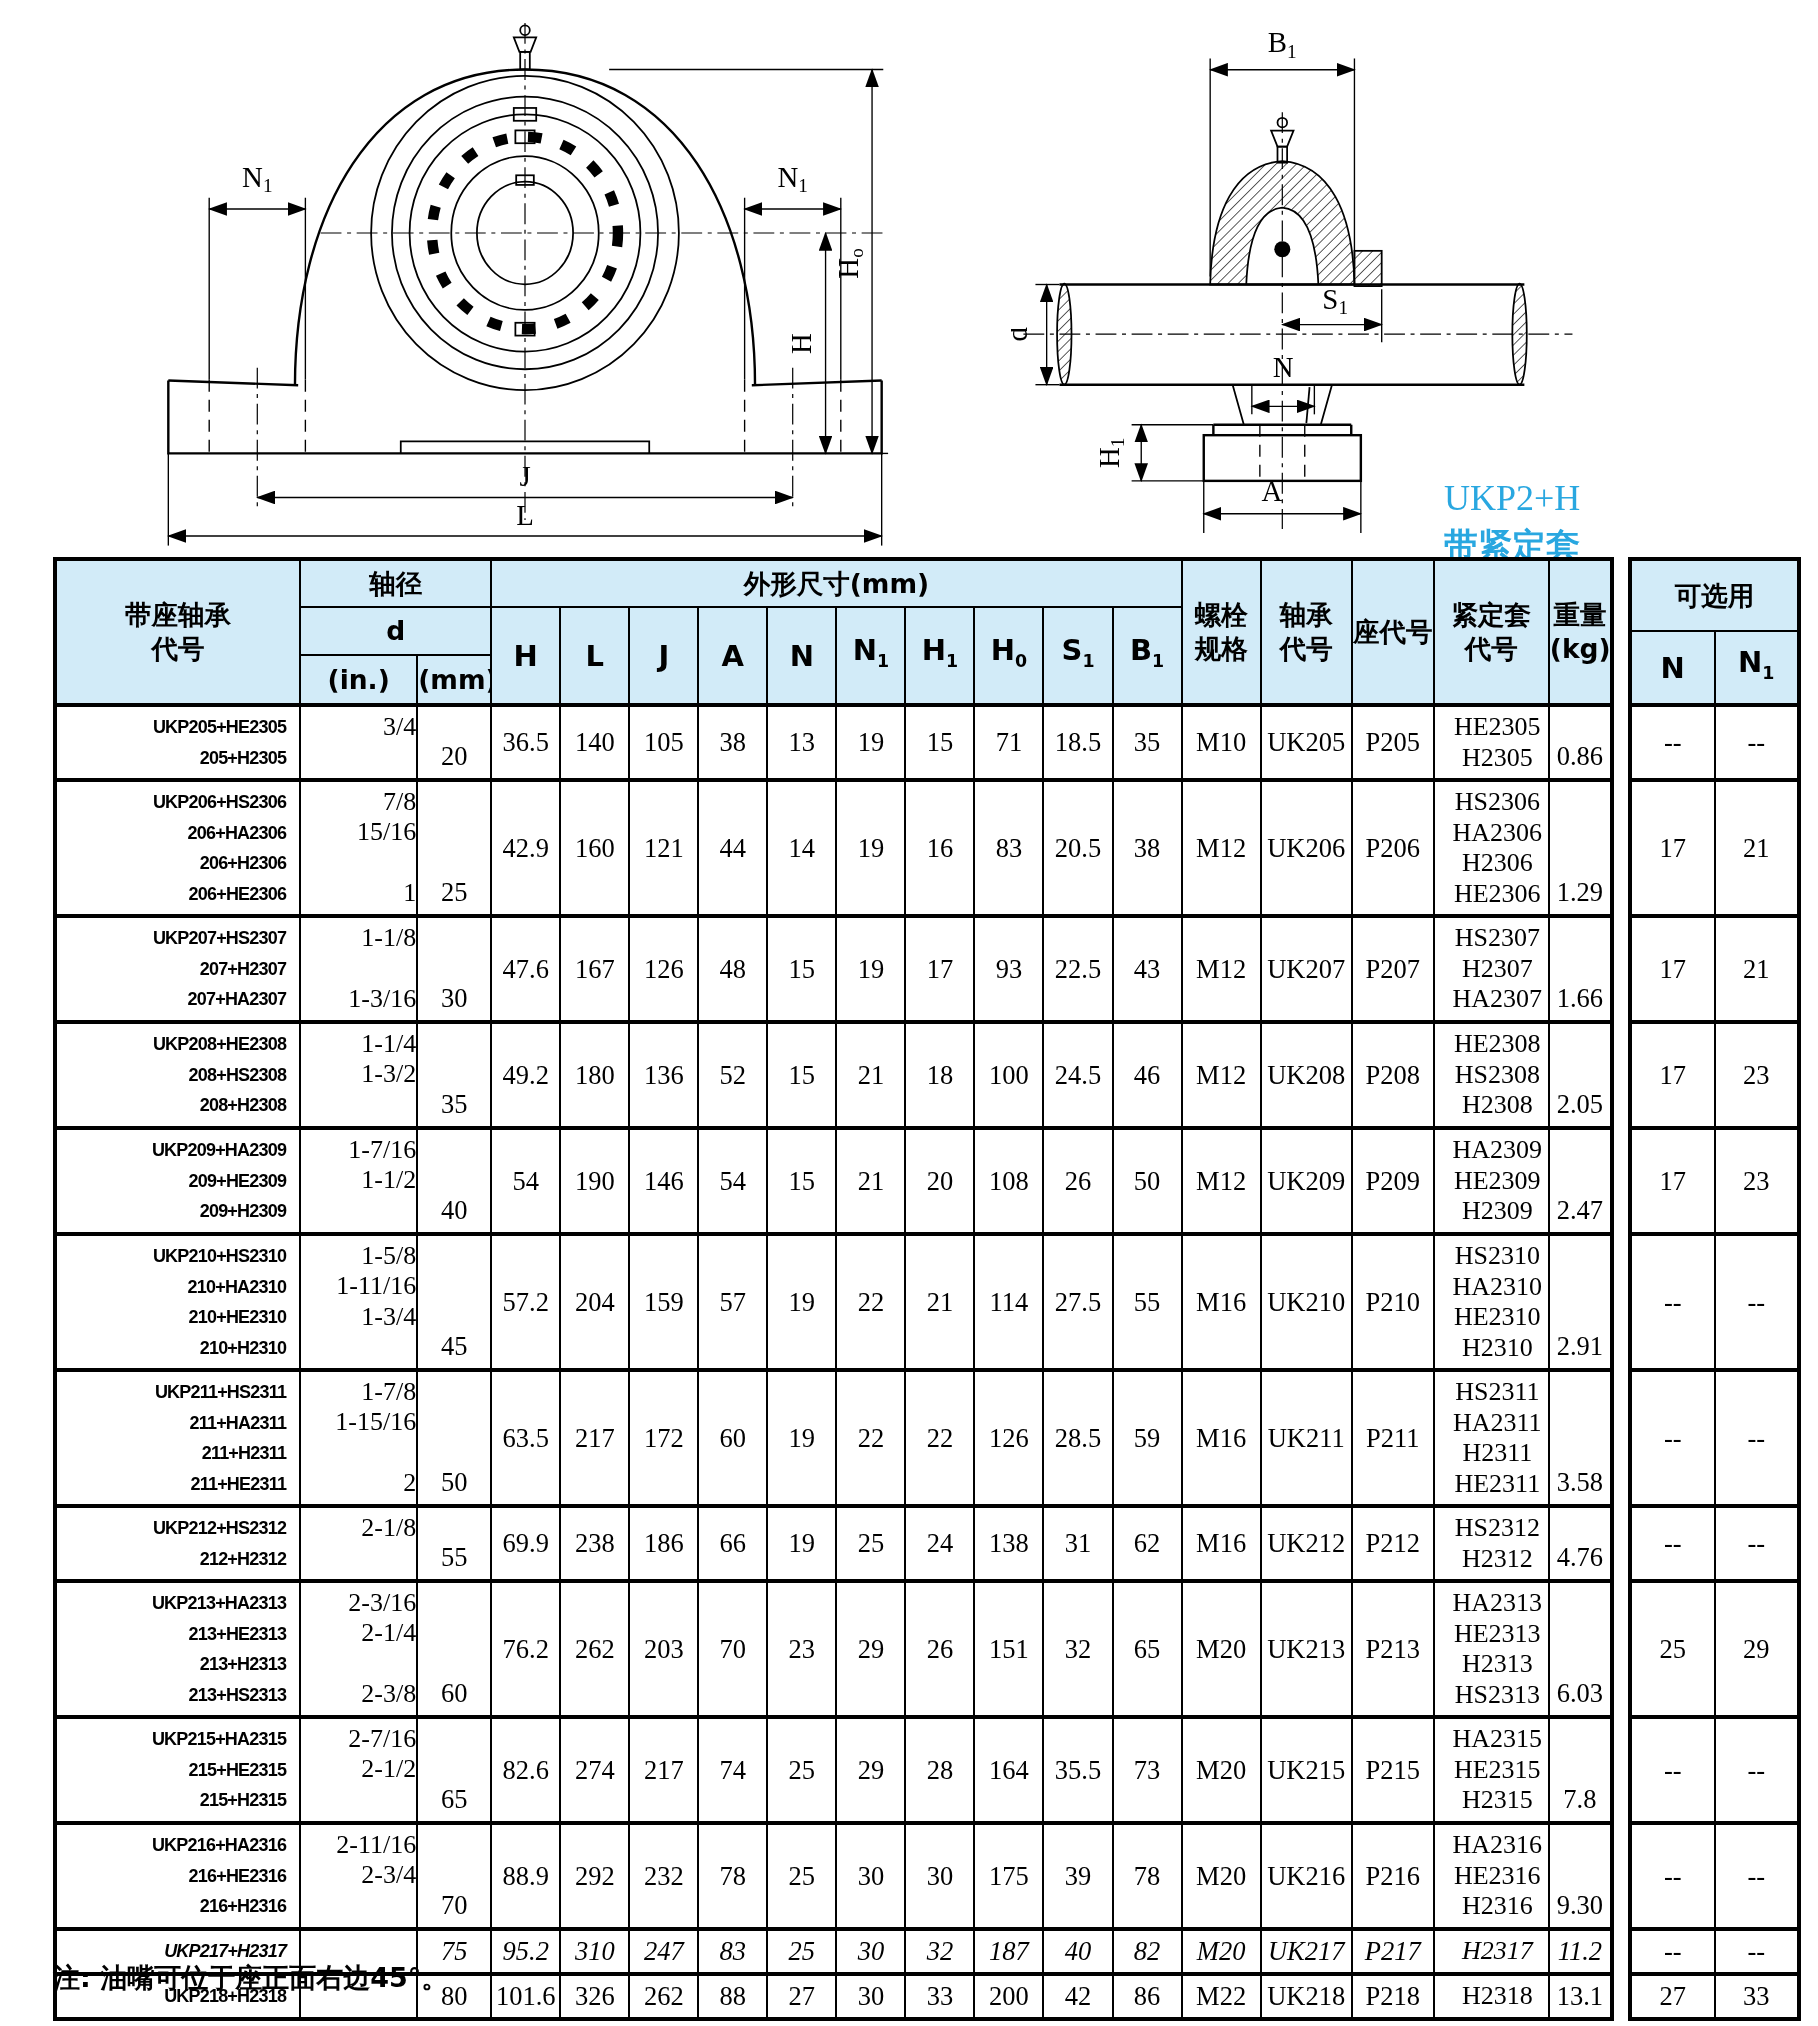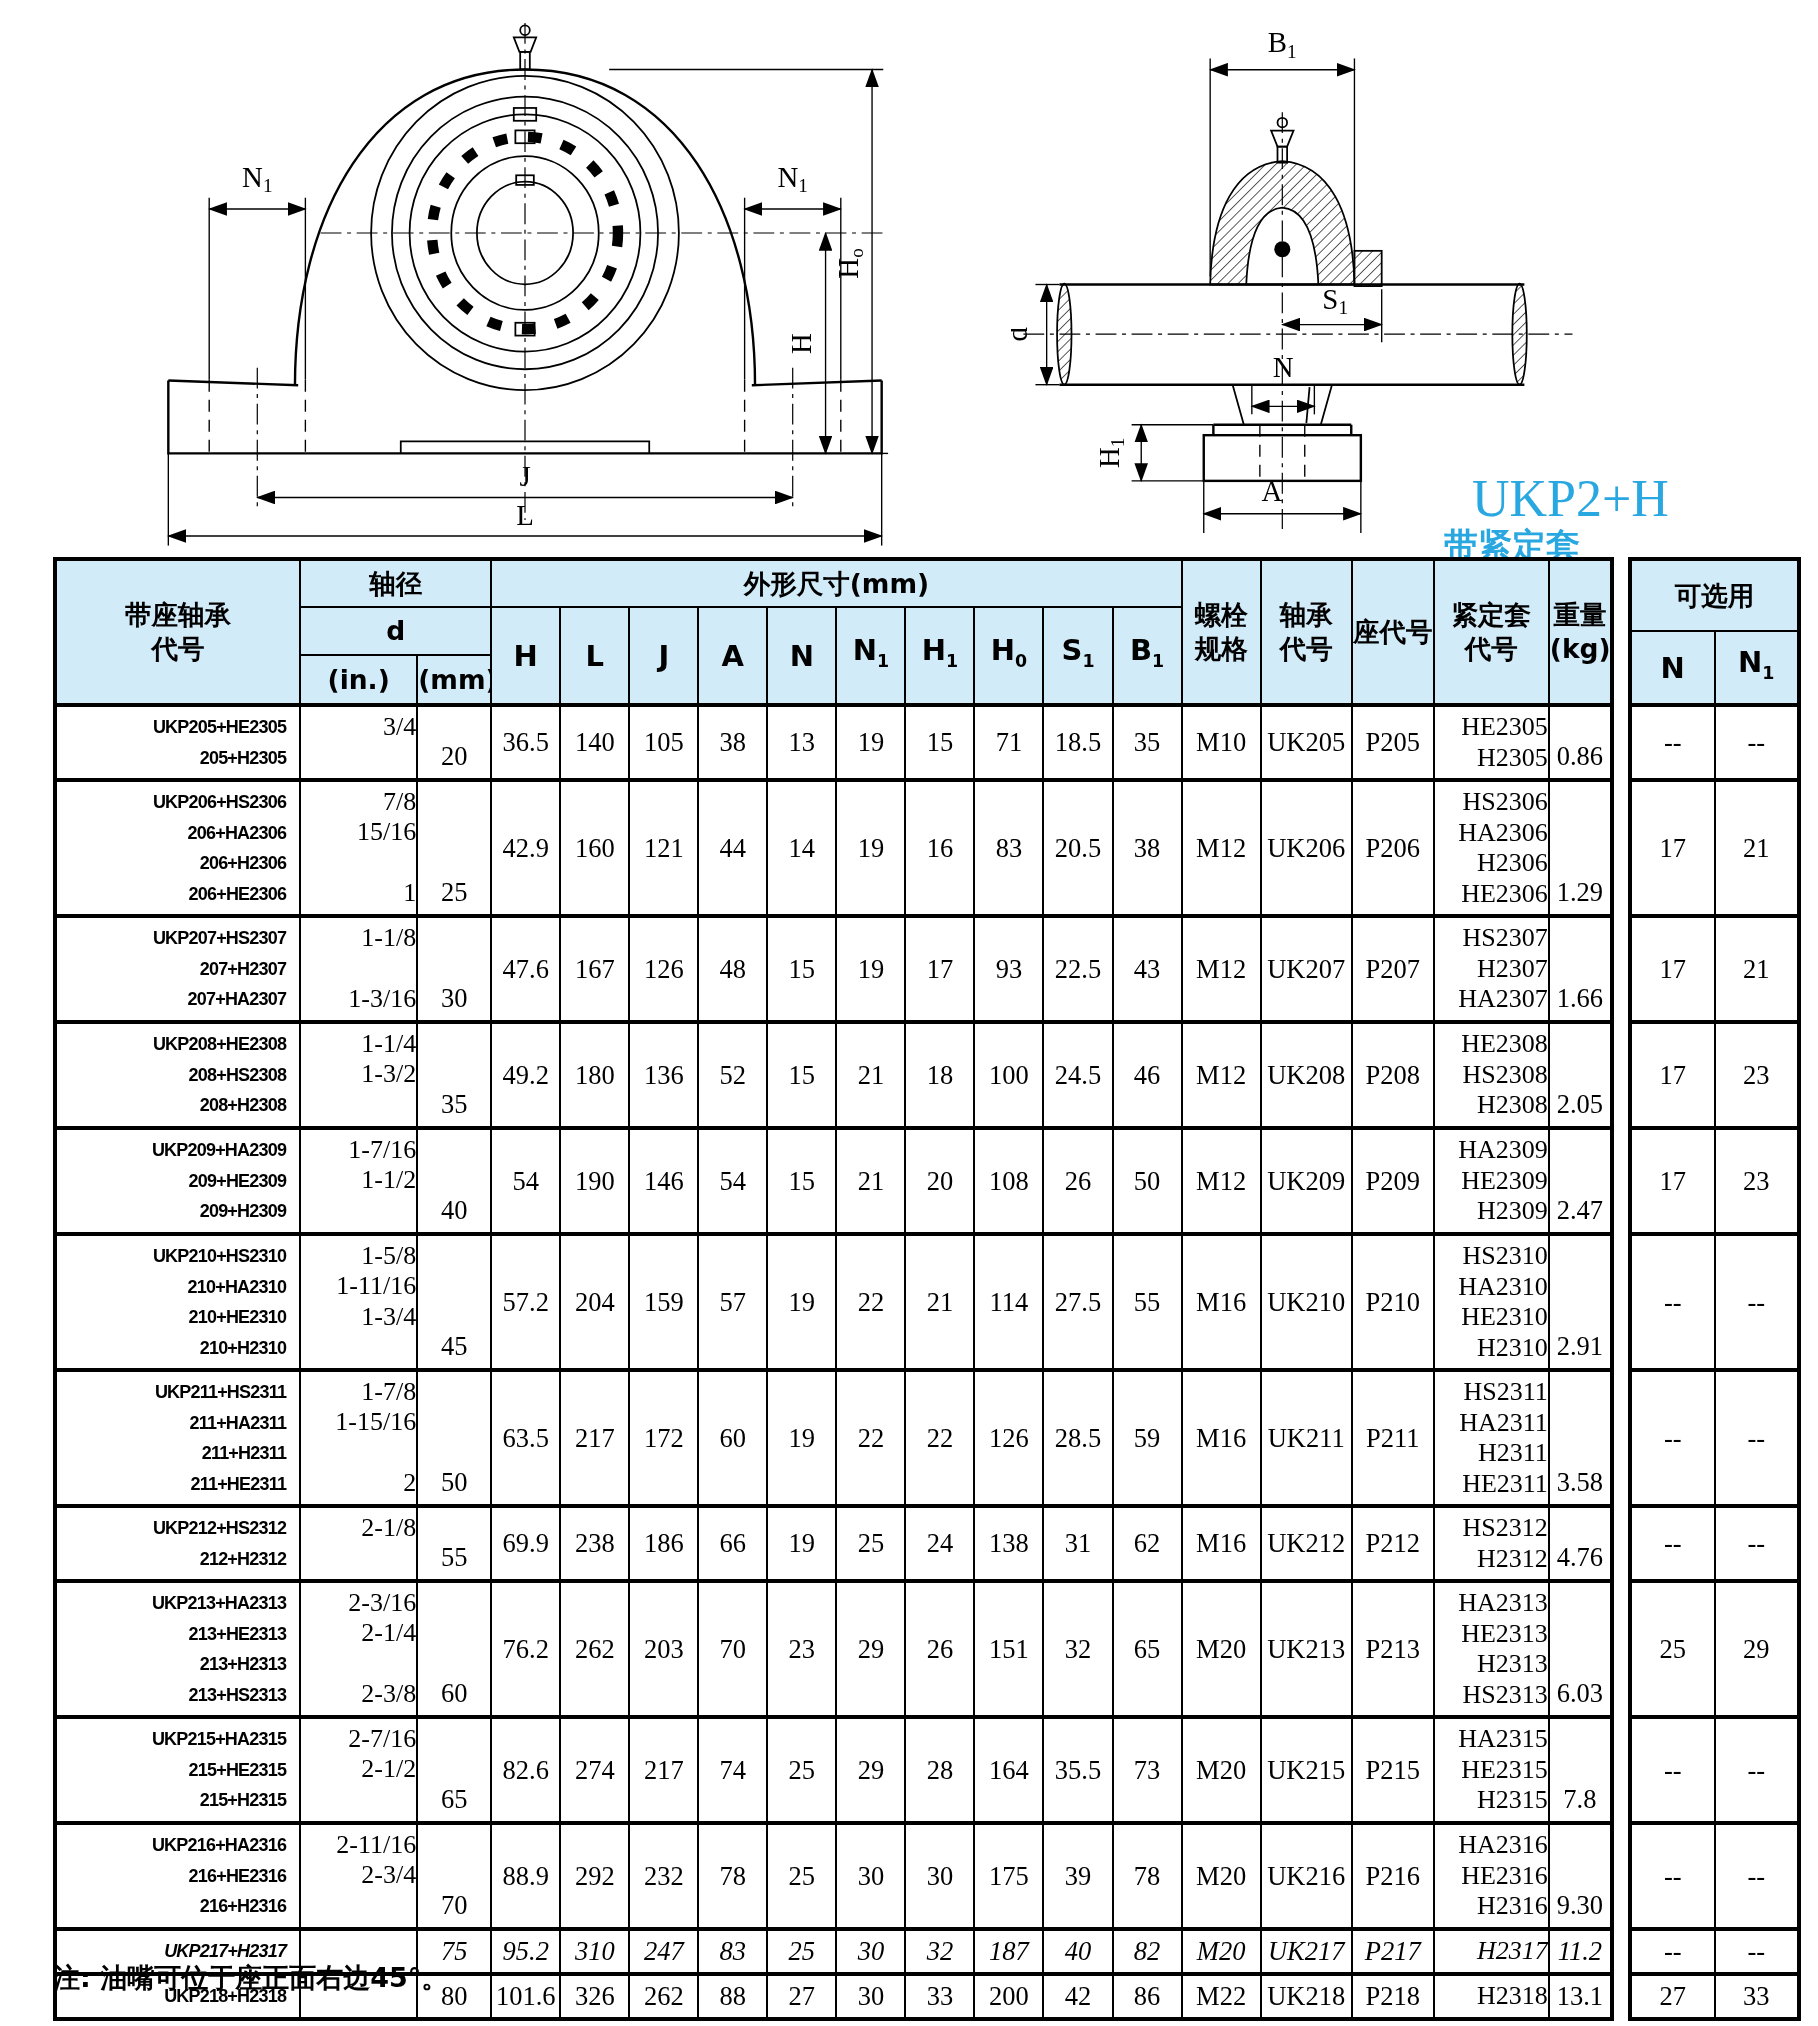--- a/index.html
+++ b/index.html
@@ -16,21 +16,21 @@
   .cl{fill:none;stroke:#000;stroke-width:1.5;stroke-dasharray:26 7 5 7;}
   .hid{fill:none;stroke:#000;stroke-width:1.7;stroke-dasharray:15 10;}
   .teeth{fill:none;stroke:#000;stroke-width:13;stroke-dasharray:17 26;}
   .hatchfill{fill:url(#hh);stroke:#000;stroke-width:2.2;}
   .solidfill{fill:#000;stroke:none;}
   text.dlab{font-family:"Liberation Serif","DejaVu Serif",serif;font-size:36px;fill:#000;}
   tspan.tsub{font-size:24px;}
 
   
   #caption{position:absolute;left:1444px;top:475px;color:#29a7e0;line-height:47px;}
-  #caption .cap1{font-family:"Liberation Serif","DejaVu Serif",serif;font-size:52px;margin-left:28px;}
+  #caption .cap1{font-family:"Liberation Serif","DejaVu Serif",serif;font-size:36px;}
   #caption .cap2{font-family:"DejaVu Sans","Liberation Sans",sans-serif;font-size:34px;font-weight:bold;}
 
   
   table{border-collapse:collapse;table-layout:fixed;position:absolute;background:#fff;}
   #main-table{left:53px;top:557px;width:1561px;}
   #opt-table{left:1628px;top:557px;width:173px;}
   table{border:4.8px solid #000;}
   th,td{border:2.4px solid #000;padding:0;overflow:hidden;}
   tbody td{border-top-width:4px;border-bottom-width:4px;}
   tbody tr:first-child td{border-top-width:4.8px;}
@@ -39,21 +39,21 @@
      text-align:center;vertical-align:middle;}
   th.dim{font-size:29px;}
   sub{font-size:0.6em;}
   td{vertical-align:middle;font-size:26.5px;}
   td .line{line-height:30.5px;white-space:nowrap;}
   .c-code{text-align:right;padding-right:13px;font-family:"Liberation Sans",sans-serif;
           font-weight:bold;font-size:18px;letter-spacing:-0.8px;}
   .c-in{text-align:right;padding-left:9.6px;vertical-align:top;padding-top:4.8px;
         font-family:"Liberation Serif","DejaVu Serif",serif;font-size:26px;}
   .c-num{text-align:center;font-family:"Liberation Serif","DejaVu Serif",serif;}
-  .c-sleeve{text-align:right;padding-left:12px;font-family:"Liberation Serif","DejaVu Serif",serif;font-size:26px;}
+  .c-sleeve{text-align:center;padding-left:12px;font-family:"Liberation Serif","DejaVu Serif",serif;font-size:26px;}
   .vb{vertical-align:bottom;padding-bottom:6.4px;}
 
   
   #footnote{position:absolute;left:53px;top:1960px;font-family:"DejaVu Sans","Liberation Sans",sans-serif;
             font-weight:bold;font-size:27px;}
 </style>
 </head>
 <body>
 
 <svg id="front-view" class="drawing" width="810" height="529" viewBox="0 0 1010 660">

